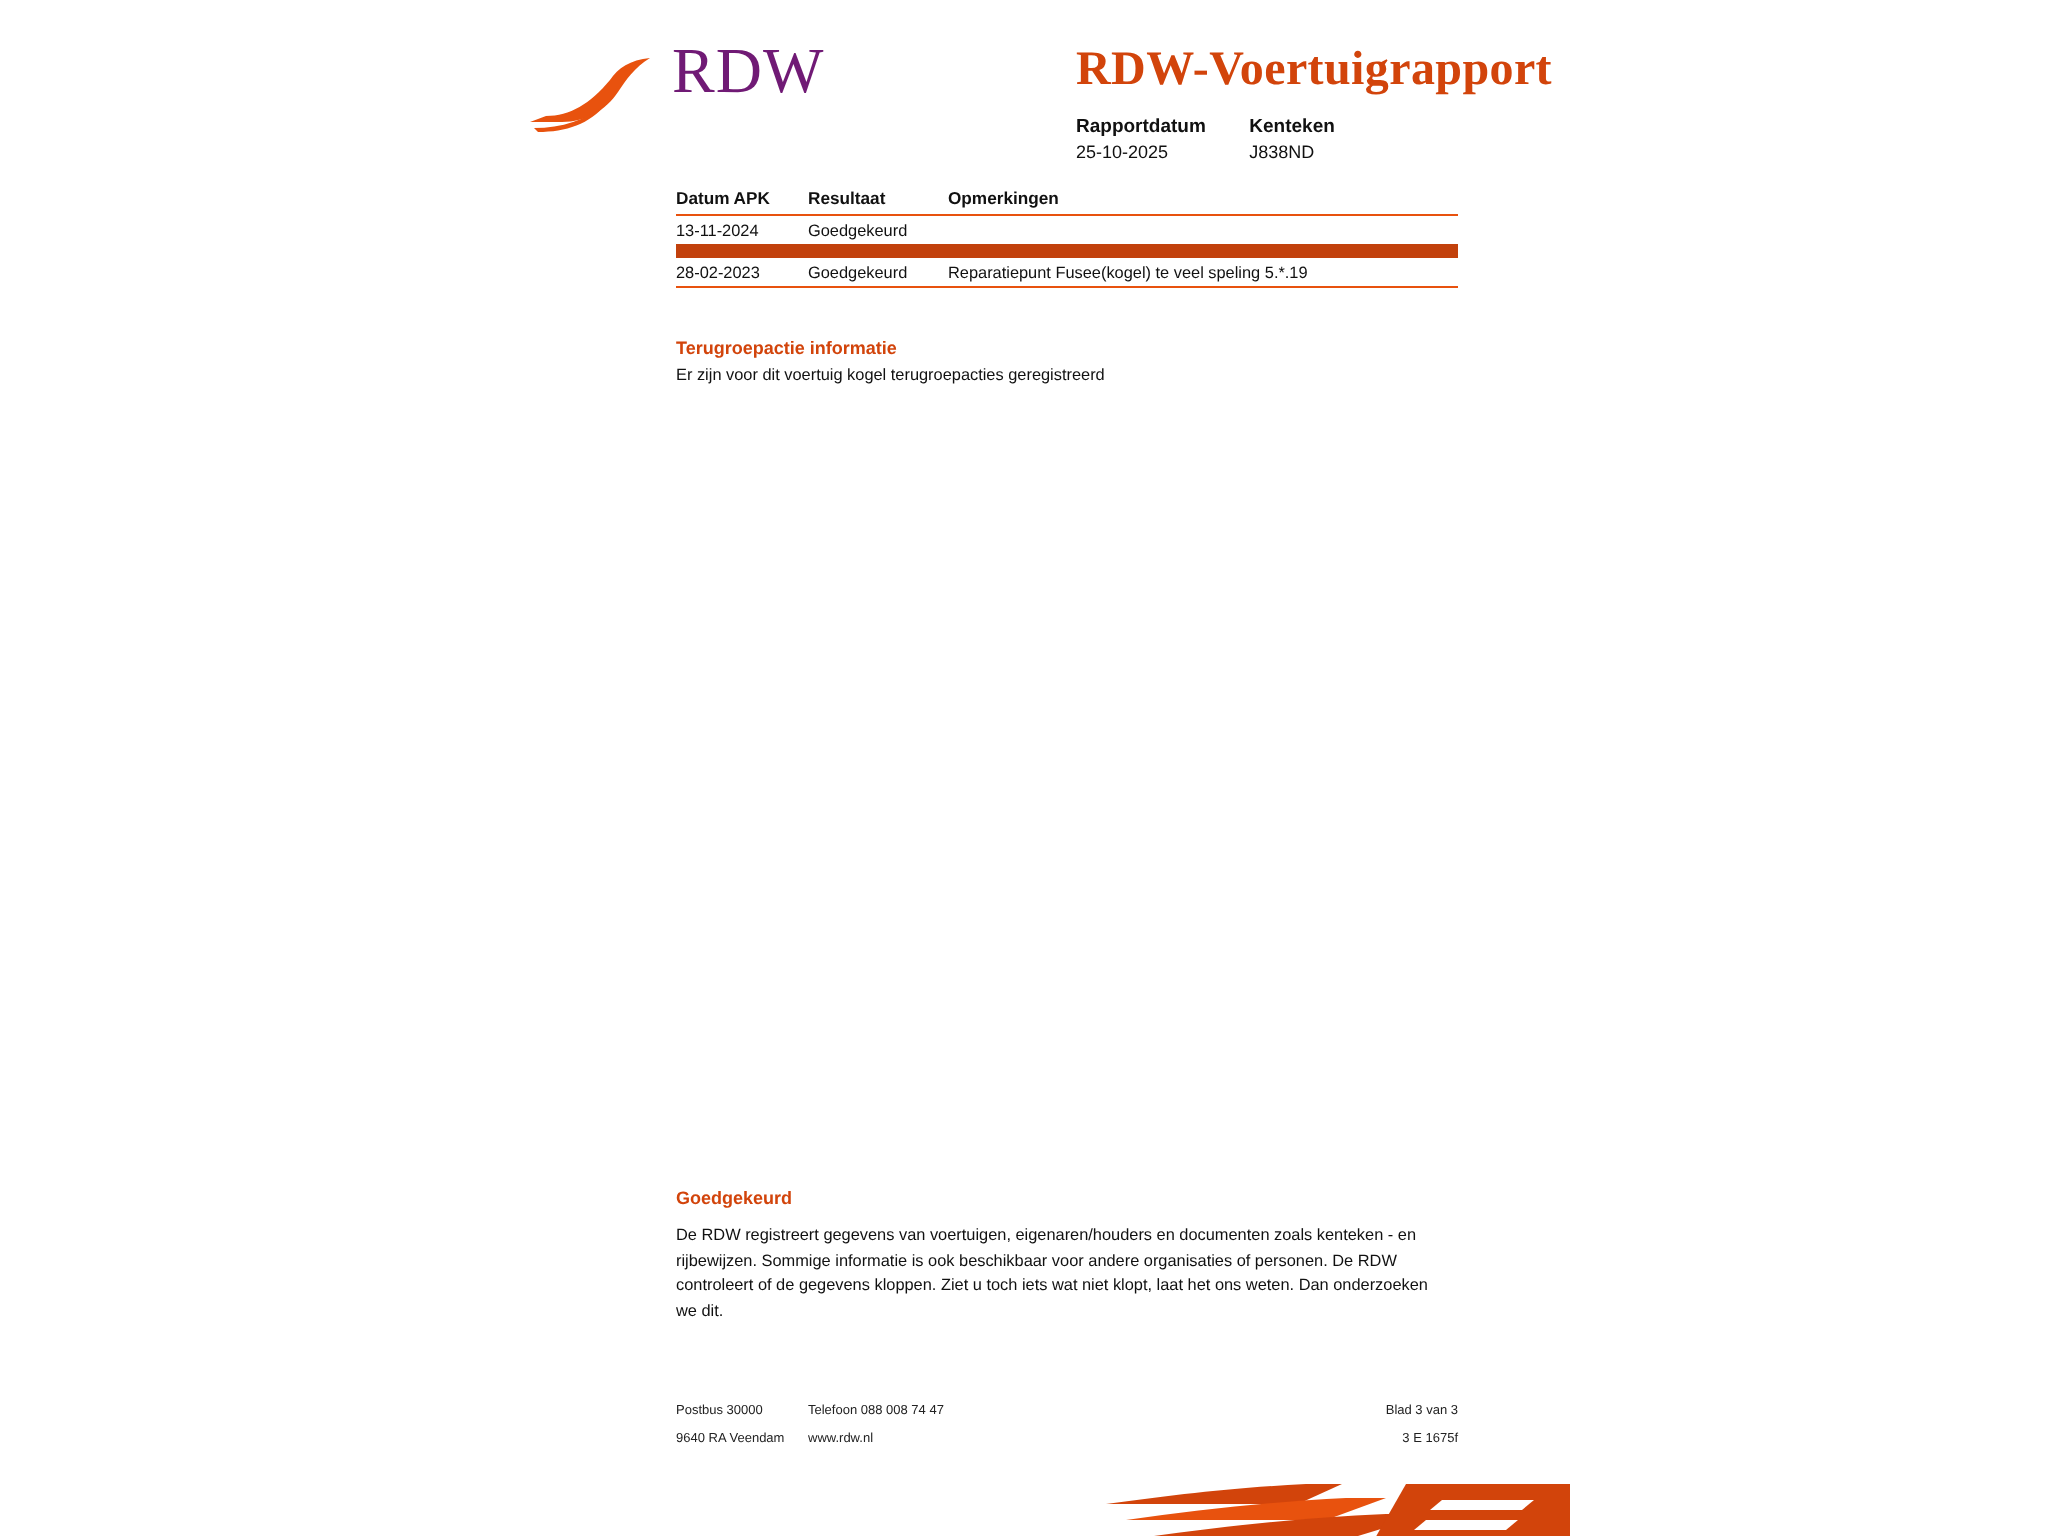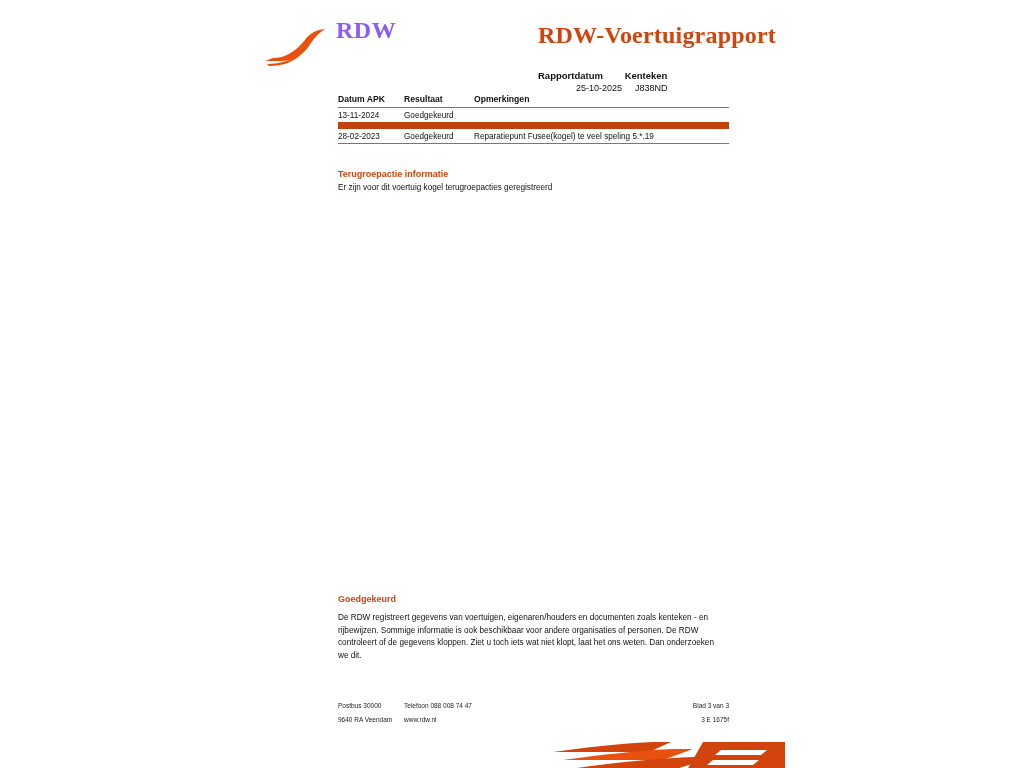--- a/index.html
+++ b/index.html
@@ -28,60 +28,59 @@
     left: 265px;
     top: 28px;
     width: 66px;
     height: 38px;
   }
   .logo-text {
     position: absolute;
     left: 336px;
     top: 17px;
     font-family: "Liberation Serif", serif;
-    font-size: 24px;
+    font-size: 32px;
     letter-spacing: 0.5px;
-    color: #8b5cf6;
-    font-weight: 700;
+    color: #701a75;
+    font-weight: 400;
   }
   .doc-title {
     position: absolute;
     left: 538px;
     top: 22px;
     font-family: "Liberation Serif", serif;
     font-size: 24px;
     color: #d2440b;
     font-weight: 700;
     letter-spacing: 0.2px;
   }
 
   .meta {
     position: absolute;
     left: 538px;
-    top: 69px;
+    top: 57px;
     font-size: 9.5px;
   }
   .meta-col {
     display: inline-block;
     vertical-align: top;
   }
   .meta-col.first { width: 84px; }
   .meta-label {
     font-weight: bold;
     color: #111;
     font-size: 9.5px;
     line-height: 13px;
     white-space: nowrap;
   }
   .meta-value {
     color: #111;
     font-size: 9px;
     line-height: 13px;
     white-space: nowrap;
-    text-align: right;
   }
 
   
   .apk-table {
     position: absolute;
     left: 338px;
     top: 94px;
     width: 391px;
     border-collapse: collapse;
   }

